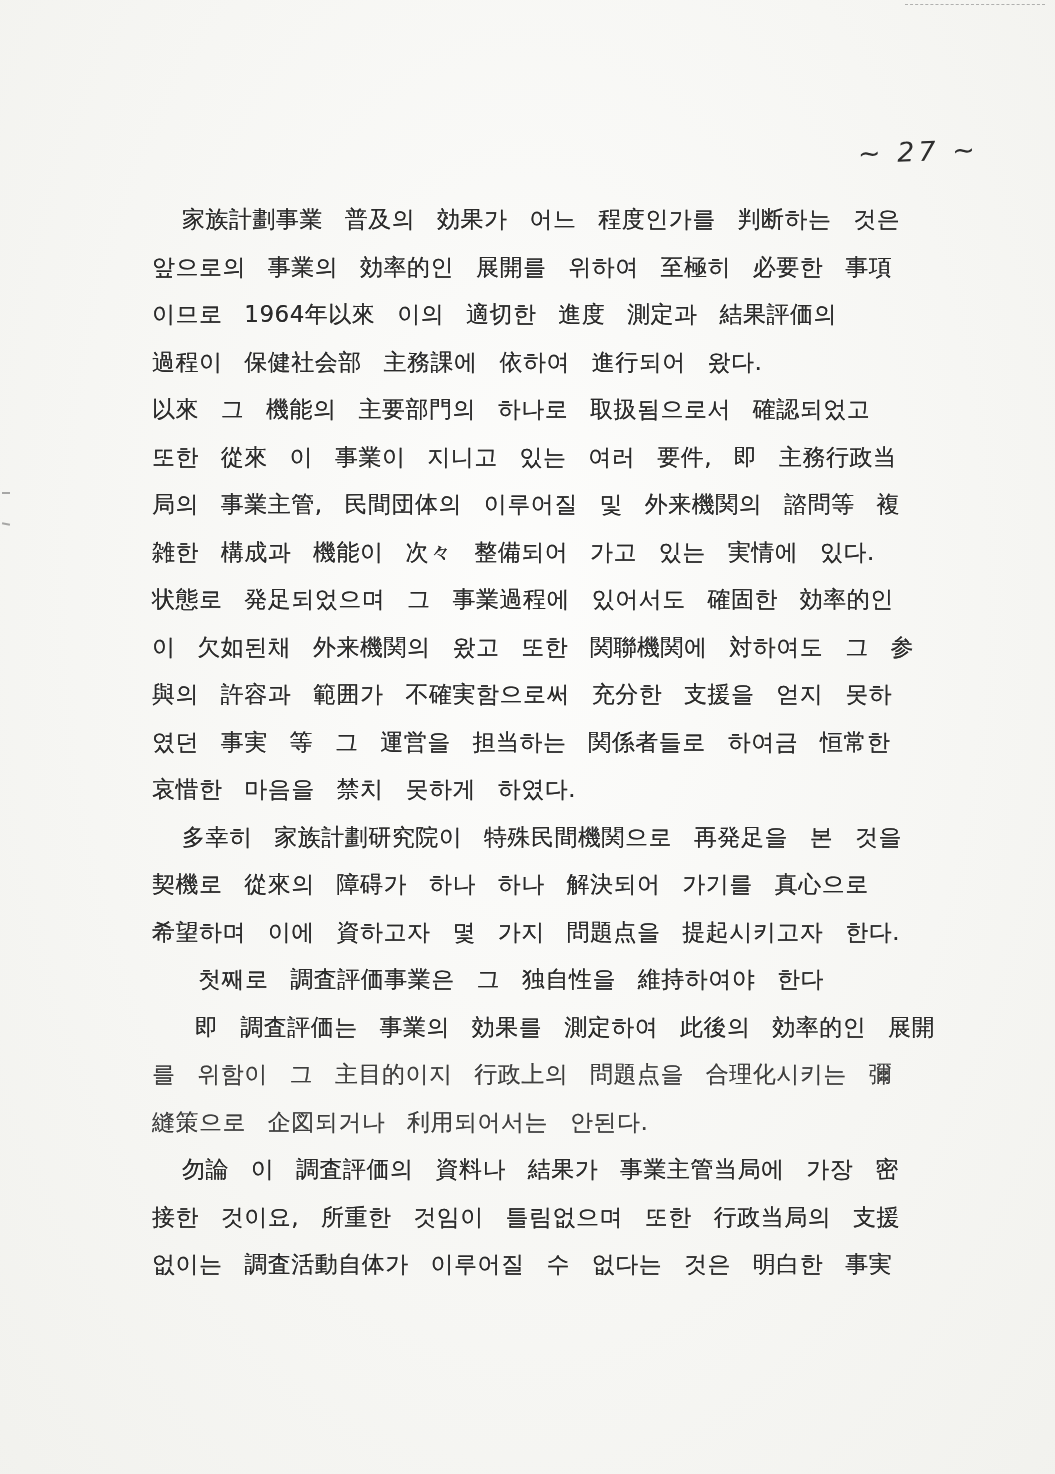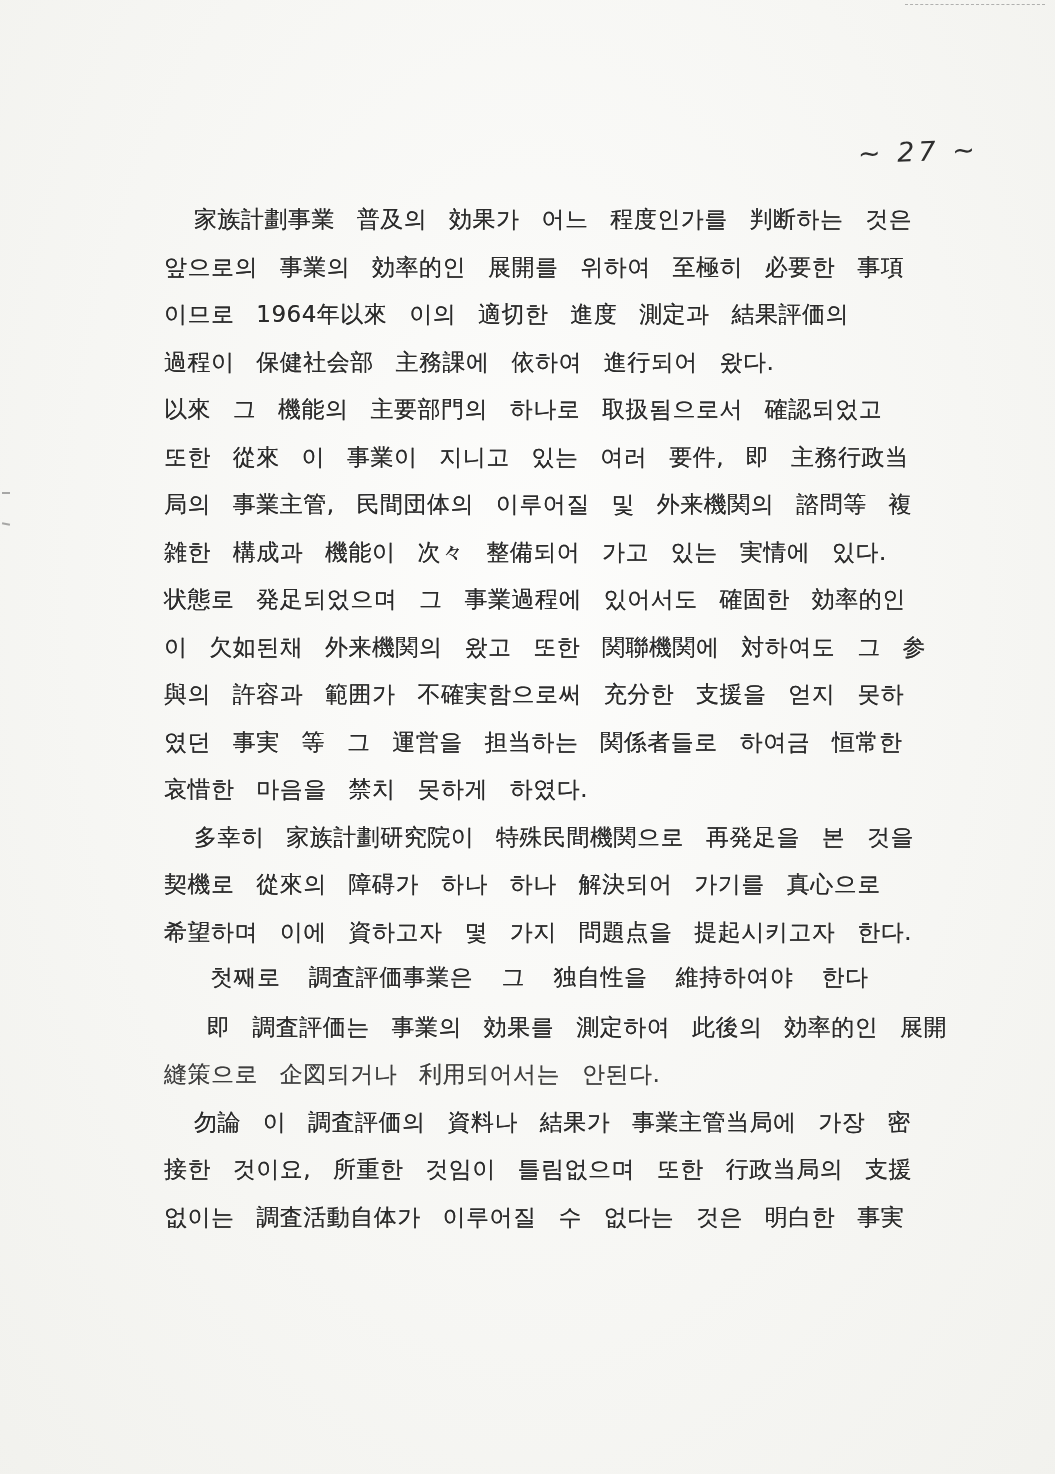--- a/index.html
+++ b/index.html
@@ -42,36 +42,36 @@
     left: 858px;
     font-size: 27px;
     font-style: italic;
     color: #2e2e2e;
     letter-spacing: 4px;
     transform: rotate(-2deg);
   }
   .text-block {
     position: absolute;
     top: 196px;
-    left: 164px;
+    left: 152px;
     width: 810px;
     color: #2b2b2b;
   }
   .line {
     margin: 0;
     height: 47.5px;
     line-height: 47.5px;
     font-size: 23px;
     letter-spacing: 0.5px;
     word-spacing: 14px;
     white-space: nowrap;
     text-shadow: 0 0 0.6px rgba(40,40,40,0.8);
   }
   .indent { text-indent: 30px; }
-  .indent-lg { text-indent: 46px; font-family: Liberation Mono, monospace; }
+  .indent-lg { text-indent: 46px; }
   .indent-sm { text-indent: 16px; text-align: center; }
   .faded { color: rgba(55,55,55,0.72); }
 </style>
 </head>
 <body>
 
 <div class="paper"></div>
 
 <div class="scan-mark-top"></div>
 <div class="scan-mark-left1"></div>
@@ -91,17 +91,18 @@
   <p class="line">状態로  発足되었으며  그  事業過程에  있어서도  確固한  効率的인</p>
   <p class="line">이  欠如된채  外来機関의  왔고  또한  関聯機関에  対하여도  그  参</p>
   <p class="line">與의  許容과  範囲가  不確実함으로써  充分한  支援을  얻지  못하</p>
   <p class="line">였던  事実  等  그  運営을  担当하는  関係者들로  하여금  恒常한</p>
   <p class="line">哀惜한  마음을  禁치  못하게  하였다.</p>
   <p class="line indent">多幸히  家族計劃研究院이  特殊民間機関으로  再発足을  본  것을</p>
   <p class="line">契機로  從來의  障碍가  하나  하나  解決되어  가기를  真心으로</p>
   <p class="line">希望하며  이에  資하고자  몇  가지  問題点을  提起시키고자  한다.</p>
   <p class="line indent-lg">첫째로  調査評価事業은  그  独自性을  維持하여야  한다</p>
   <p class="line indent-sm">即  調査評価는  事業의  効果를  測定하여  此後의  効率的인  展開</p>
+  <p class="line faded">를  위함이  그  主目的이지  行政上의  問題点을  合理化시키는  彌</p>
   <p class="line faded">縫策으로  企図되거나  利用되어서는  안된다.</p>
   <p class="line indent">勿論  이  調査評価의  資料나  結果가  事業主管当局에  가장  密</p>
   <p class="line">接한  것이요,  所重한  것임이  틀림없으며  또한  行政当局의  支援</p>
   <p class="line">없이는  調査活動自体가  이루어질  수  없다는  것은  明白한  事実</p>
 </div>
 
 </body></html>

